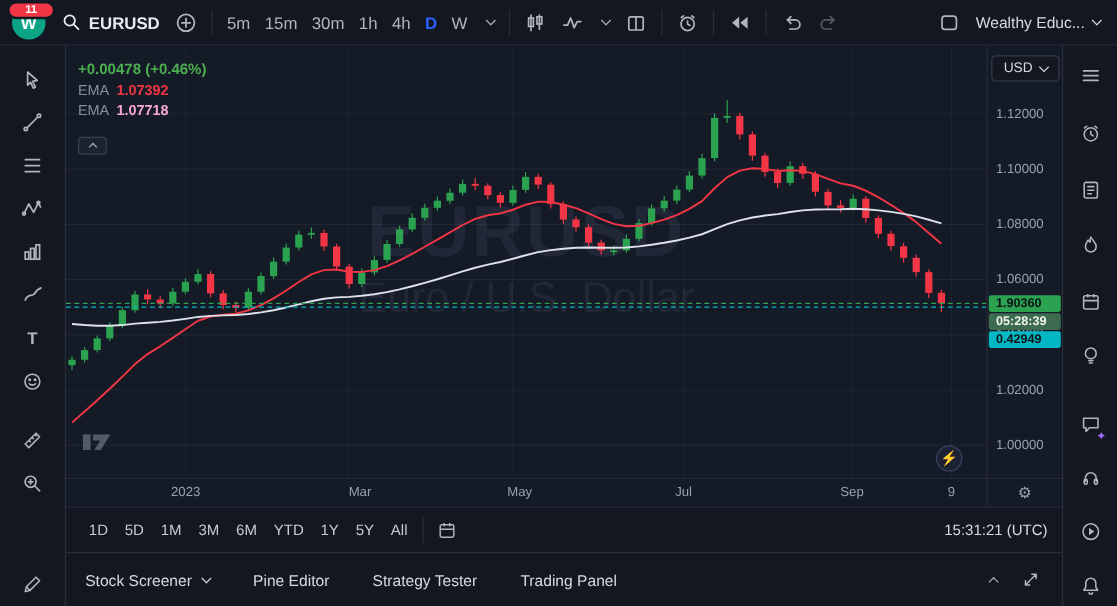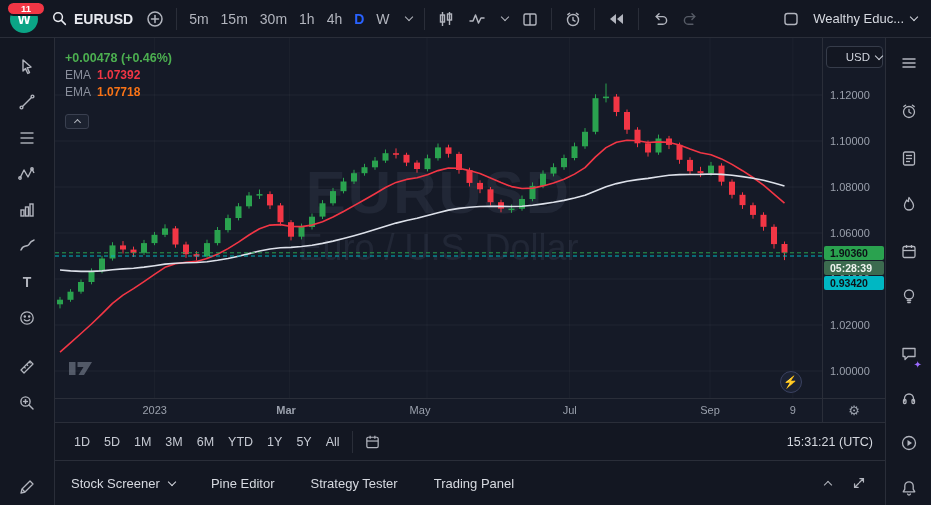--- a/index.html
+++ b/index.html
@@ -42,21 +42,21 @@
   .collapse-btn .chev{width:5px;height:5px;margin:2px 0 0}
   .tv-mark{position:absolute;left:14px;bottom:17px;z-index:2;opacity:.75}
   .quick-btn{position:absolute;right:20px;bottom:5px;width:22px;height:22px;border-radius:50%;background:#1c2233;border:1px solid #3a4160;color:#8f7bff;font-size:12px;justify-content:center;padding:0;z-index:4}
   
   .price-axis{position:relative;width:63px;background:#151a27;border-left:1px solid #2a2e39;font-size:11px;color:#9aa0ac}
   .ptick{position:absolute;left:7px;z-index:1}
   .plabel{position:absolute;left:1px;right:1px;height:14px;line-height:14px;font-size:10.5px;padding-left:6px;border-radius:2px;font-weight:bold;z-index:3}
   .lp{top:208px;background:var(--up);color:#0d1117}
   .cd{top:223px;background:#3c6b4f;color:#eef3ee;font-weight:bold}
   .al{top:238px;background:var(--cyan);color:#0d1117}
-  .usd-select{position:absolute;top:8px;left:3px;width:57px;height:22px;border:1px solid #363c4a;border-radius:4px;display:flex;align-items:center;justify-content:flex-end;gap:3px;color:#cfd3dc;font-size:11.5px;background:#131722;z-index:4;cursor:pointer}
+  .usd-select{position:absolute;top:8px;left:3px;width:57px;height:22px;border:1px solid #363c4a;border-radius:4px;display:flex;align-items:center;justify-content:center;gap:3px;color:#cfd3dc;font-size:11.5px;background:#131722;z-index:4;cursor:pointer}
   
   .time-axis{height:24px;border-top:1px solid #2a2e39;display:flex;background:#151a27;font-size:11px;color:#9aa0ac}
   .time-labels{position:relative;width:767px}
   .ttick{position:absolute;top:5px;transform:translateX(-50%)}
   .gear-cell{width:63px;border-left:1px solid #2a2e39;display:flex;align-items:center;justify-content:center;font-size:13px;color:#9aa0ac;cursor:pointer}
   
   .range-bar{height:38px;border-top:1px solid #2a2e39;display:flex;align-items:center;padding:0 12px;background:#131722}
   .rbtn{padding:4px 7px;font-size:12.5px;color:#c6cad3}
   .clock{margin-left:auto;color:#d6d9e0;font-size:12.5px}
   
@@ -407,21 +407,21 @@
               <line x1="0" x2="767" y1="214.8" y2="214.8" stroke="#2aa24f" stroke-width="1" stroke-dasharray="4 3"></line>
             </svg>
           <div class="legend">
             <div class="chg">+0.00478 (+0.46%)</div>
             <div class="ema-row">
               <span class="ema-name">EMA</span>
               <span class="ema-val" style="color: rgb(242, 54, 69);">1.07392</span>
             </div>
             <div class="ema-row">
               <span class="ema-name">EMA</span>
-              <span class="ema-val" style="color: #f97316;">1.07718</span>
+              <span class="ema-val" style="color: #f9a8d4;">1.07718</span>
             </div>
           </div>
           <button class="collapse-btn">
               <span class="chev up"></span>
             </button>
           <div class="tv-mark">
             <svg width="26" height="19" viewBox="0 0 26 19" fill="rgba(158,166,184,0.6)">
                 <rect x="0" y="3" width="6.5" height="13"></rect>
                 <polygon points="8.5,3 23,3 15,16 9.5,16 14.5,8 8.5,8"></polygon>
               </svg>
@@ -438,29 +438,29 @@
               <span class="ptick" style="top: 327px;">1.00000</span>
               <span class="ptick" style="top: 281px;">1.02000</span>
               <span class="ptick" style="top: 235px;">1.04000</span>
               <span class="ptick" style="top: 189px;">1.06000</span>
               <span class="ptick" style="top: 143px;">1.08000</span>
               <span class="ptick" style="top: 97px;">1.10000</span>
               <span class="ptick" style="top: 51px;">1.12000</span>
             </div>
           <div class="plabel lp">1.90360</div>
           <div class="plabel cd">05:28:39</div>
-          <div class="plabel al">0.93420</div>
+          <div class="plabel al">0.42949</div>
         </div>
       </div>
 
       <div class="time-axis">
         <div class="time-labels">
             <span class="ttick" style="left: 99.71px;">2023</span>
-            <span class="ttick" style="left: 231px; font-weight: bold;">Mar</span>
-            <span class="ttick" style="left: 365px;">May</span>
+            <span class="ttick" style="left: 245px;">Mar</span>
+            <span class="ttick" style="left: 378px;">May</span>
             <span class="ttick" style="left: 514.657px;">Jul</span>
             <span class="ttick" style="left: 655.018px;">Sep</span>
             <span class="ttick" style="left: 737.854px;">9</span>
           </div>
         <div class="gear-cell">
           <span>⚙</span>
         </div>
       </div>
 
       <div class="range-bar">

